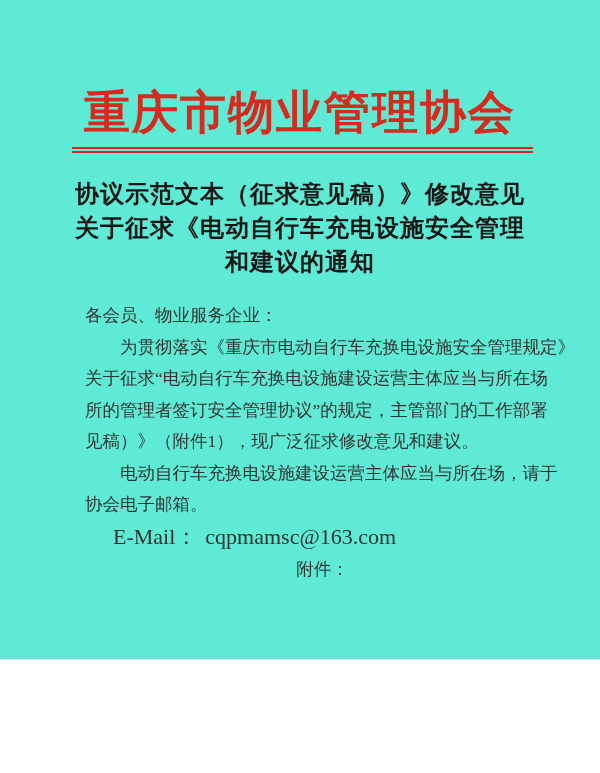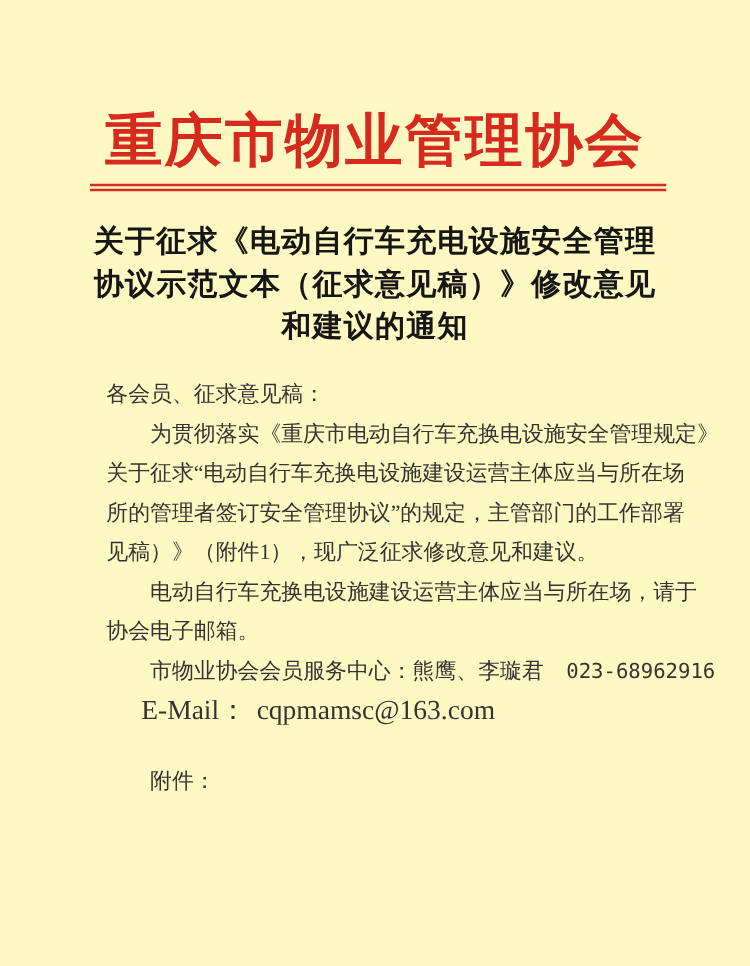--- a/index.html
+++ b/index.html
@@ -1,20 +1,20 @@
 <!DOCTYPE html>
 <html><head>
 <meta charset="utf-8">
 <style>
   html, body { margin: 0; padding: 0; background: #ffffff; }
   .page {
     position: relative;
     width: 600px;
-    height: 773px;
-    background: #fef9c3;
+    height: 659px;
+    background: #5eead4;
     overflow: hidden;
     font-family: "Liberation Serif", "DejaVu Serif", serif;
   }
   .org-name {
     position: absolute;
     top: 88px;
     left: 0;
     width: 100%;
     margin: 0;
     text-align: center;
@@ -49,64 +49,61 @@
   .body-text {
     position: absolute;
     top: 300px;
     left: 85px;
     width: 440px;
     font-size: 17.5px;
     line-height: 31.5px;
     color: #333333;
   }
   .line { white-space: nowrap; }
-  .line.ind { padding-left: 35px; }
+  .line.ind { padding-left: 35px; text-align: center; }
   .phone {
     font-family: "DejaVu Sans Mono", "Liberation Mono", monospace;
     font-size: 16.5px;
     margin-left: 18px;
   }
   .email-line { padding-left: 28px; }
   .email-line .mono {
     font-family: Liberation Serif, serif;
     font-size: 22px;
   }
   .email-line .addr { margin-left: 8px; }
-  .attachment-line { margin-top: 23px; }
+  .attachment-line { }
 </style>
 </head>
 <body>
 
 <div class="page">
 
   <h1 class="org-name">重庆市物业管理协会</h1>
 
   <div class="double-rule"></div>
 
   <div class="notice-title">
+    <div>协议示范文本（征求意见稿）》修改意见</div>
     <div>关于征求《电动自行车充电设施安全管理</div>
-    <div>协议示范文本（征求意见稿）》修改意见</div>
     <div>和建议的通知</div>
   </div>
 
   <div class="body-text">
 
     <div>
-        <div class="line">各会员、征求意见稿：</div>
+        <div class="line">各会员、物业服务企业：</div>
         <div class="line ind">为贯彻落实《重庆市电动自行车充换电设施安全管理规定》</div>
         <div class="line">关于征求“电动自行车充换电设施建设运营主体应当与所在场</div>
         <div class="line">所的管理者签订安全管理协议”的规定，主管部门的工作部署</div>
         <div class="line">见稿）》（附件1），现广泛征求修改意见和建议。</div>
         <div class="line ind">电动自行车充换电设施建设运营主体应当与所在场，请于</div>
         <div class="line">协会电子邮箱。</div>
       </div>
 
-    <div class="line ind">
-      <span>市物业协会会员服务中心：熊鹰、李璇君</span><span class="phone">023-68962916</span>
-    </div>
 
     <div class="line email-line">
       <span class="mono">E-Mail：</span><span class="mono addr">cqpmamsc@163.com</span>
     </div>
 
     <div class="line ind attachment-line">附件：</div>
   </div>
 
 </div>
 

